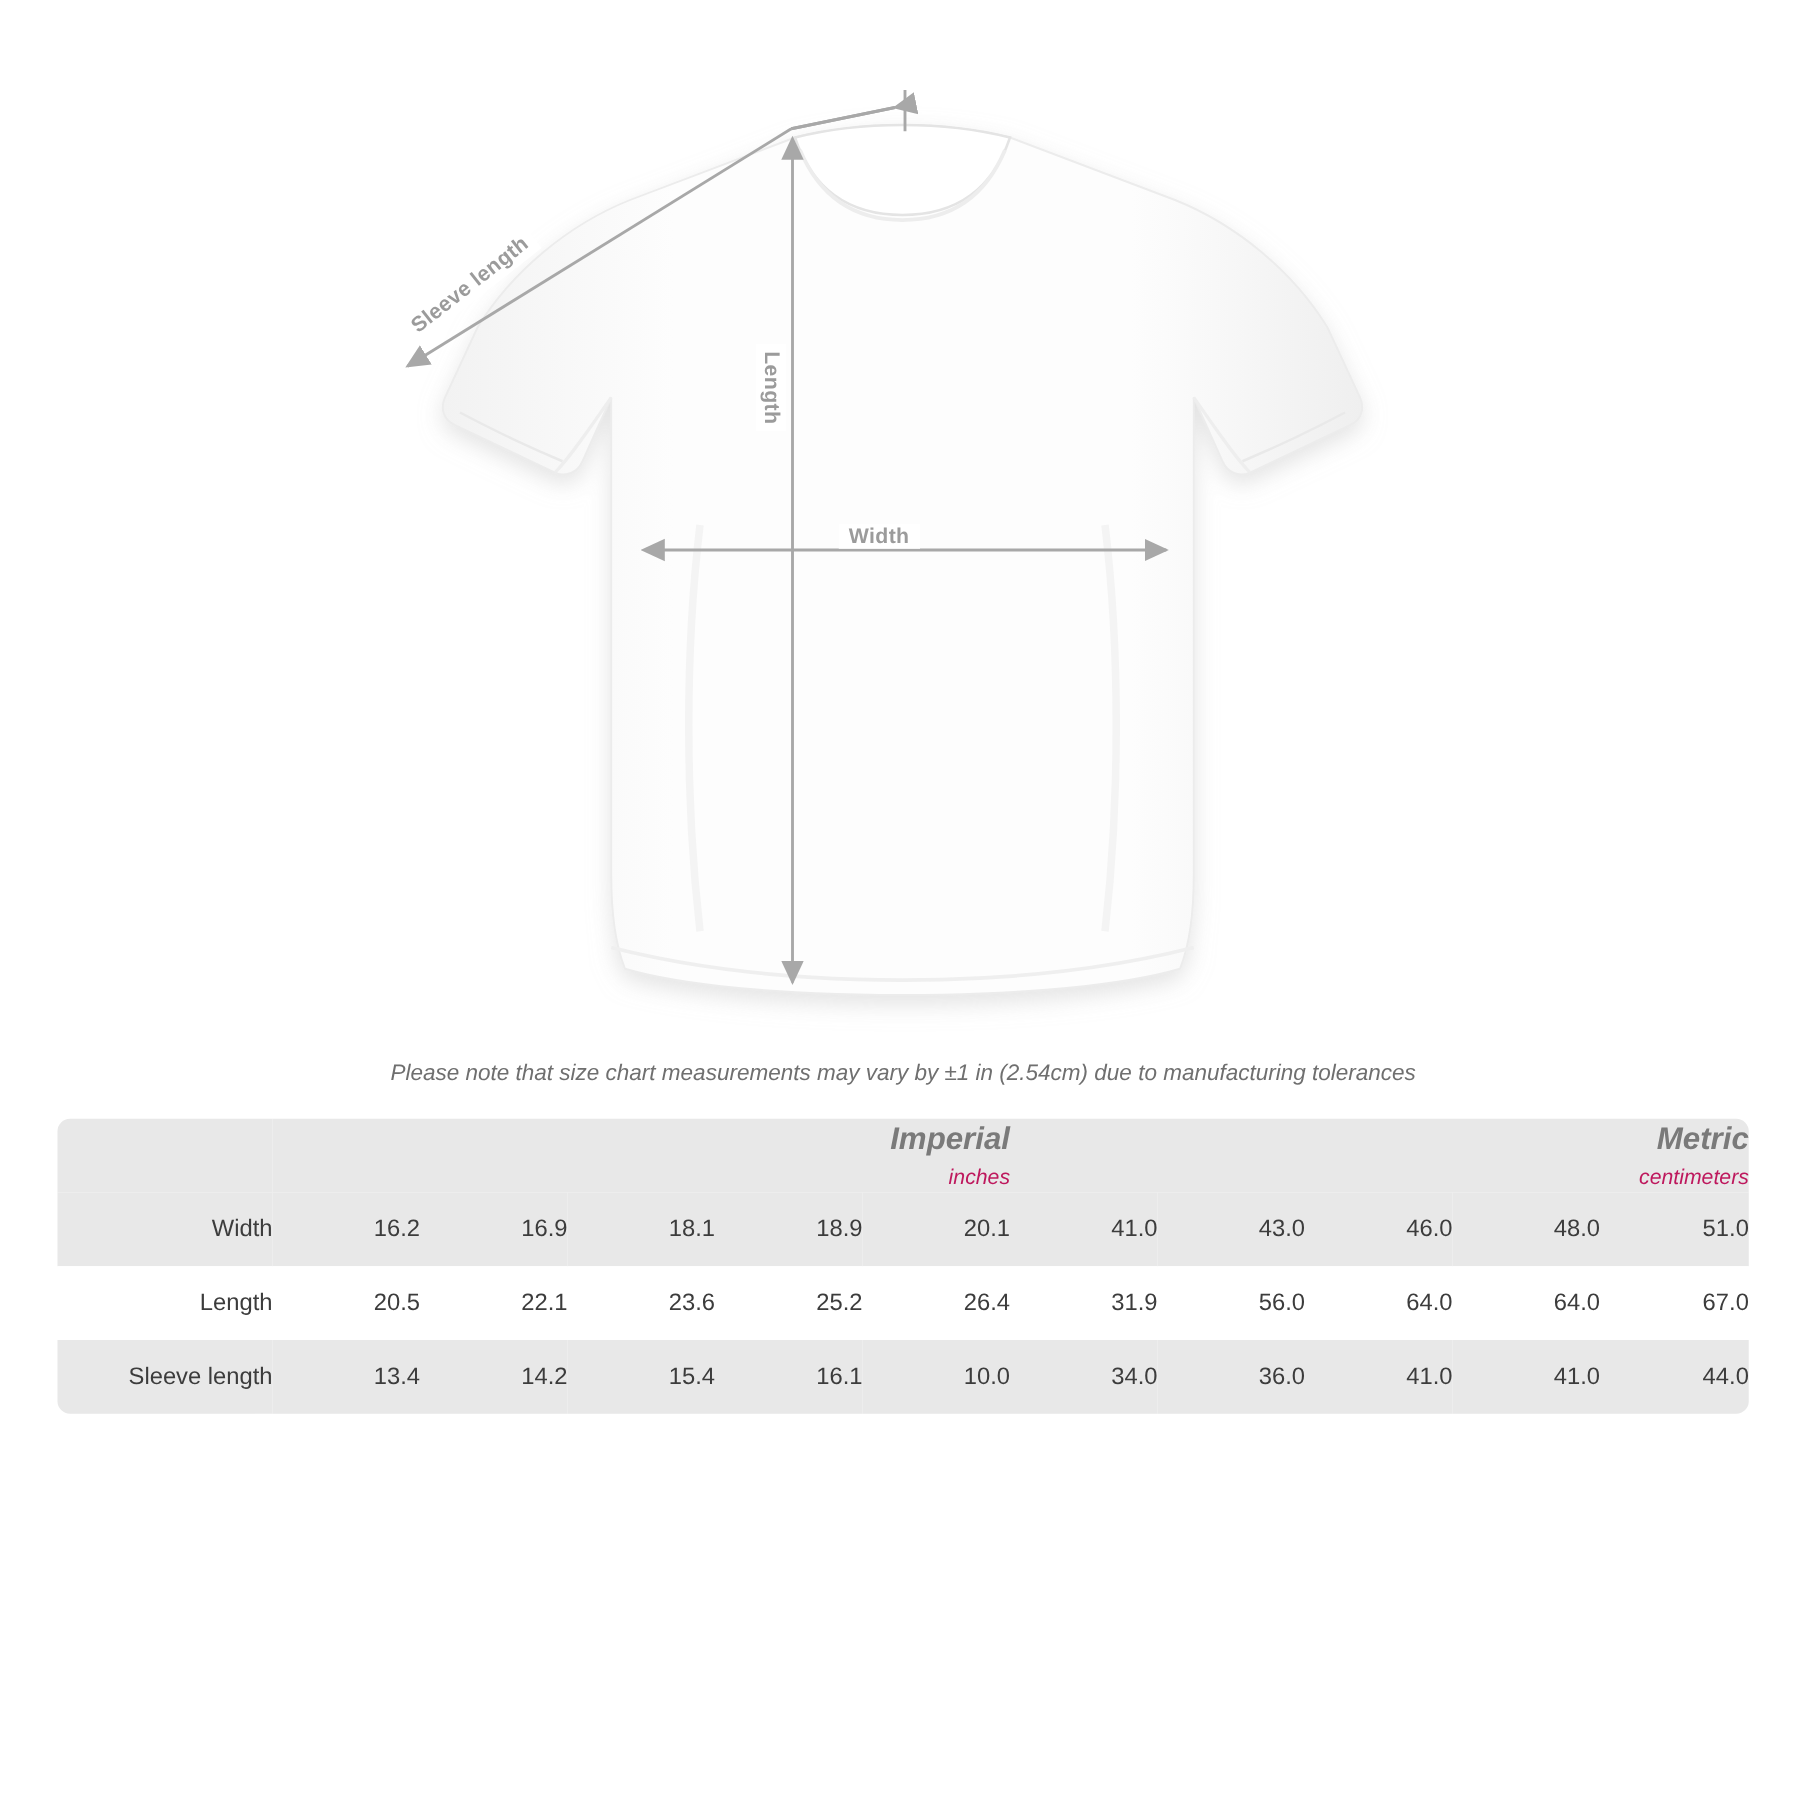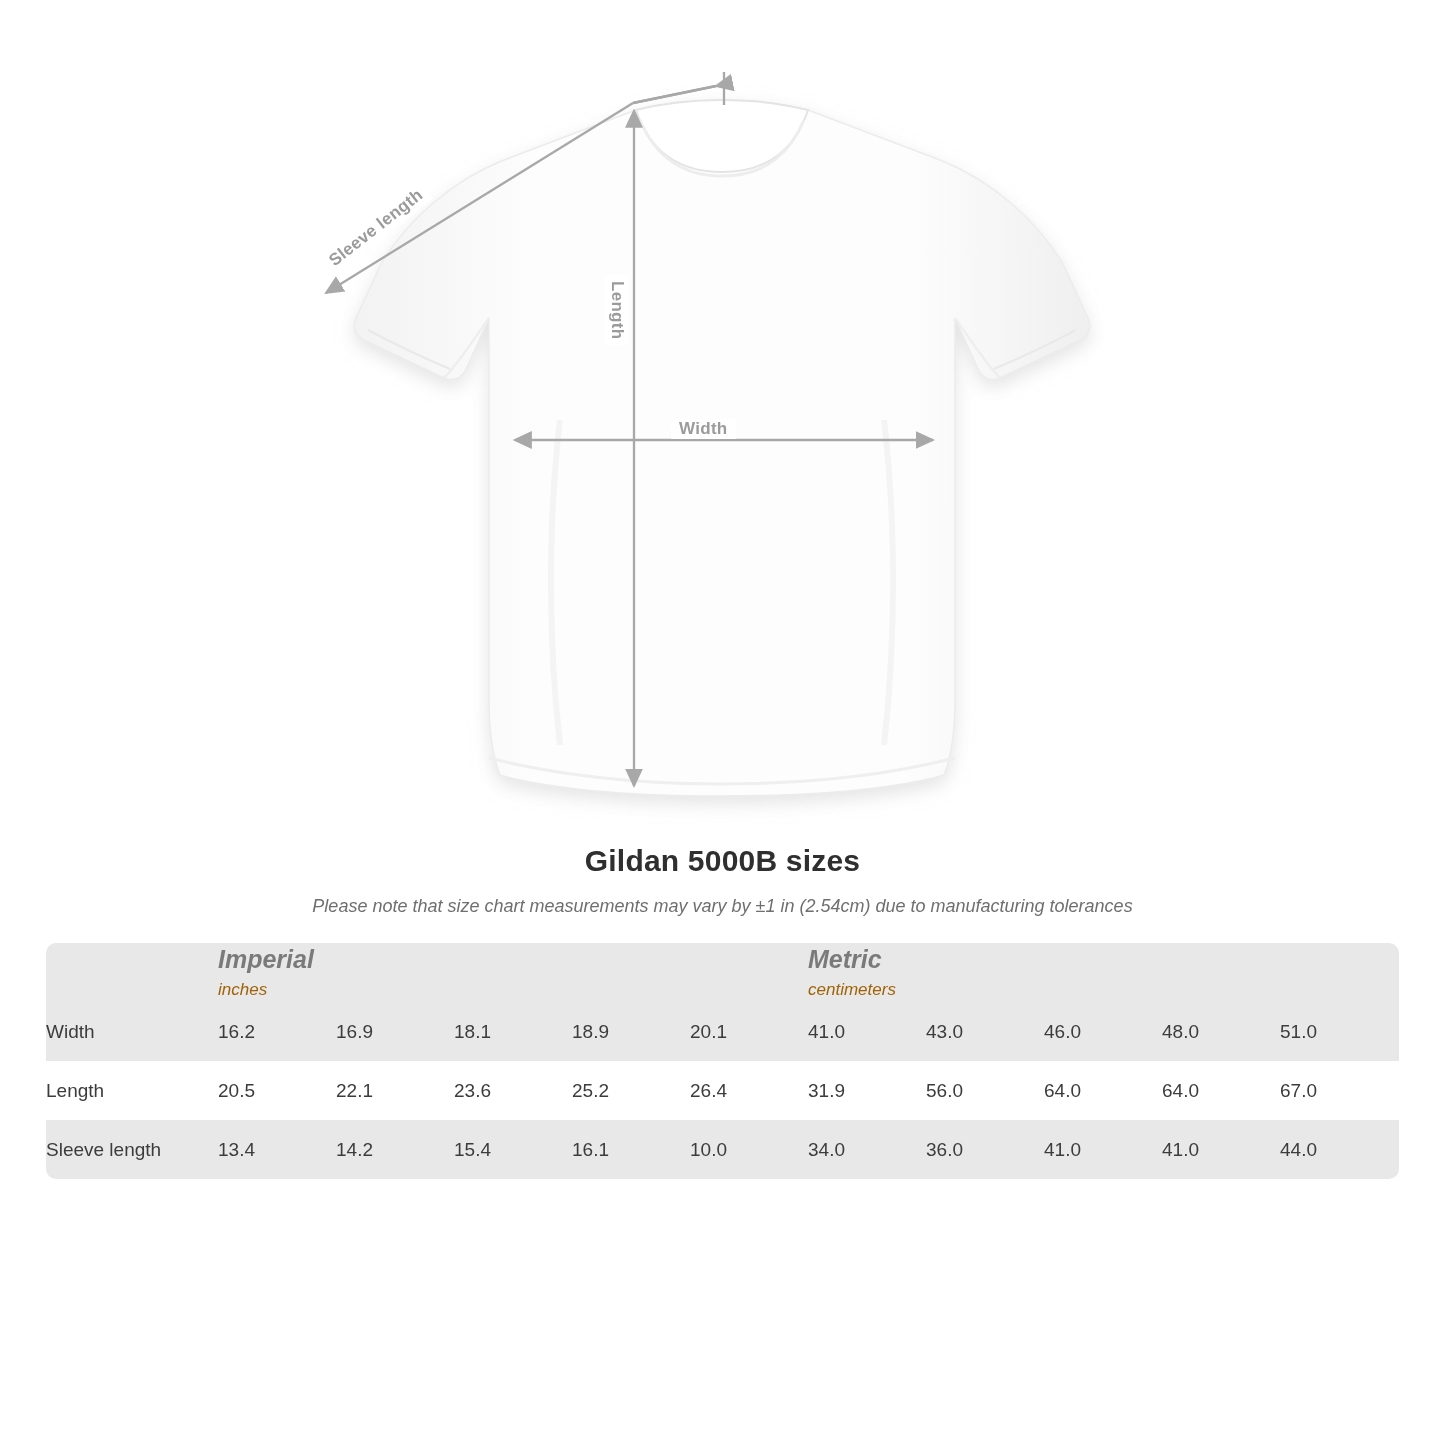--- a/index.html
+++ b/index.html
@@ -87,21 +87,21 @@
   
   .table-wrap {
     margin: 26px 46px 0 46px;
   }
   table.size-table {
     border-collapse: collapse;
     width: 1353px;
     table-layout: fixed;
   }
   table.size-table td, table.size-table th {
-    text-align: left;
+    text-align: right;
     font-size: 19px;
     color: #3c3c3c;
     font-weight: normal;
     padding: 0;
     height: 59px;
     vertical-align: middle;
   }
   .unit-head {
     background: #e8e8e8;
     height: 115px;
@@ -109,21 +109,21 @@
   .unit-head .unit-name {
     font-size: 25px;
     font-style: italic;
     font-weight: bold;
     color: #7a7a7a;
     line-height: 1.15;
   }
   .unit-head .unit-sub {
     font-size: 17px;
     font-style: italic;
-    color: #a16207;
+    color: #be185d;
     margin-top: 6px;
   }
   .corner-tl { border-top-left-radius: 10px; }
   .corner-tr { border-top-right-radius: 10px; }
   .corner-bl { border-bottom-left-radius: 10px; }
   .corner-br { border-bottom-right-radius: 10px; }
 
   tr.row-white td { background: #ffffff; }
   tr.row-grey td { background: #e8e8e8; }
 
@@ -222,21 +222,20 @@
         </g>
       </svg>
     </div>
 
     <div class="dim-label label-width">Width</div>
     <div class="dim-label label-length">Length</div>
     <div class="dim-label label-sleeve">Sleeve length</div>
   </div>
 
   <div class="titles">
-    <div class="chart-title">Gildan 5000B sizes</div>
     <div class="chart-note">Please note that size chart measurements may vary by ±1 in (2.54cm) due to manufacturing tolerances</div>
   </div>
 
   <div class="table-wrap">
     <table class="size-table">
       <colgroup>
         <col style="width:172px">
         <col style="width:118px">
           <col style="width:118px">
           <col style="width:118px">

